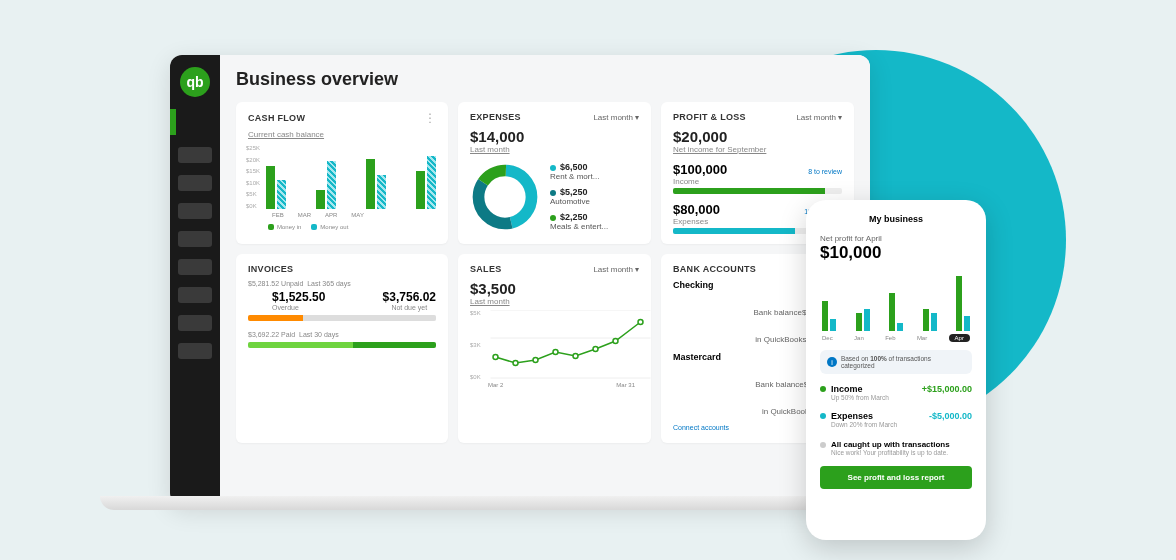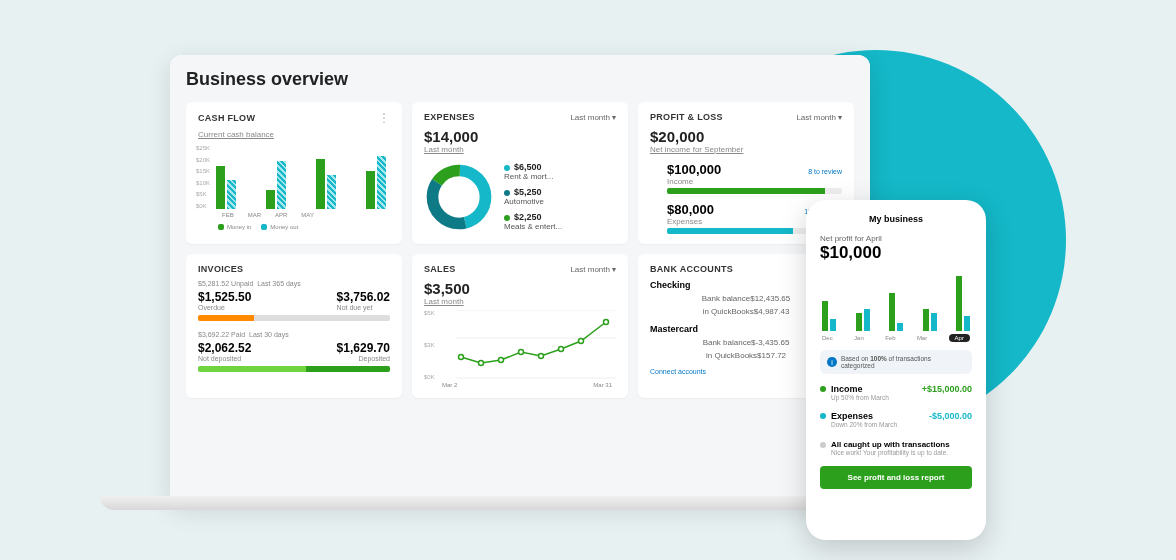--- a/index.html
+++ b/index.html
@@ -36,47 +36,47 @@
 
   
   .exp-body { display: flex; gap: 10px; margin-top: 8px; }
   .donut { width: 70px; height: 70px; }
   .exp-list { font-size: 8px; color: #555; display: flex; flex-direction: column; gap: 6px; }
   .exp-item { display: flex; flex-direction: column; }
   .exp-val { font-weight: 700; font-size: 9px; color: #222; }
   .exp-dot { width: 6px; height: 6px; border-radius: 50%; display: inline-block; margin-right: 4px; vertical-align: middle; }
 
   
-  .pl-row { margin-top: 8px; margin-left: 17px; }
+  .pl-row { margin-top: 8px; }
   .pl-label { font-size: 8px; color: #888; }
   .pl-bar-wrap { display: flex; align-items: center; gap: 6px; margin-top: 2px; }
   .pl-bar { flex: 1; height: 6px; background: #eee; border-radius: 2px; overflow: hidden; }
   .pl-fill { height: 100%; }
   .pl-link { font-size: 7px; color: #0077c5; white-space: nowrap; }
   .pl-amt { font-size: 13px; font-weight: 700; }
 
   
   .inv-sec { margin-bottom: 6px; }
   .inv-meta { font-size: 7px; color: #888; }
   .inv-row { display: flex; justify-content: space-between; margin-top: 3px; }
-  .inv-col { display: flex; flex-direction: column; }
+  .inv-col { display: flex; flex-direction: column; margin-left: 24px; }
   .inv-amt { font-size: 12px; font-weight: 700; }
   .inv-lbl { font-size: 7px; color: #888; }
   .prog { height: 6px; background: #eee; border-radius: 2px; margin-top: 4px; display: flex; overflow: hidden; }
 
   
   .sales-chart { height: 70px; position: relative; margin-top: 4px; }
   .sales-yaxis { position: absolute; left: 0; top: 0; height: 70px; display: flex; flex-direction: column; justify-content: space-between; font-size: 6px; color: #aaa; }
   .sales-xaxis { display: flex; justify-content: space-between; font-size: 6px; color: #888; margin-top: 2px; padding: 0 4px 0 18px; }
 
   
   .bank-acct { margin-bottom: 8px; }
   .bank-head { display: flex; justify-content: space-between; font-size: 9px; font-weight: 700; }
   .bank-link { font-size: 7px; color: #0077c5; }
-  .bank-kv { display: flex; justify-content: center; font-size: 8px; color: #666; margin-top: 4px; }
+  .bank-kv { display: flex; justify-content: flex-end; font-size: 8px; color: #666; margin-top: 18px; }
   .bank-foot { display: flex; justify-content: space-between; font-size: 8px; margin-top: 6px; }
 
   
   .phone { position: absolute; right: 190px; top: 200px; width: 180px; height: 340px; background: #fff; border-radius: 20px; box-shadow: 0 8px 28px rgba(0,0,0,0.18); padding: 14px 14px 10px; overflow: hidden; }
   .ph-title { font-size: 9px; font-weight: 700; text-align: center; }
   .ph-sub { font-size: 8px; color: #666; margin-top: 10px; }
   .ph-amt { font-size: 17px; font-weight: 700; }
   .ph-chart { display: flex; align-items: flex-end; justify-content: space-between; height: 60px; margin-top: 8px; padding: 0 2px; }
   .ph-group { display: flex; align-items: flex-end; gap: 2px; }
   .ph-bar-g { width: 6px; background: #2ca01c; }
@@ -95,20 +95,32 @@
   .ph-caught-s { font-size: 6.5px; color: #999; margin-left:11px; }
   .ph-btn { margin-top: 10px; background: #2ca01c; color: #fff; text-align: center; font-size: 8px; font-weight: 600; padding: 7px; border-radius: 4px; }
 </style>
 </head>
 <body>
 
 <div class="bg-circle"></div>
 
 <div class="laptop">
   <div class="app">
+    <div class="sidebar">
+      <div class="logo">qb</div>
+      <div class="nav-active"></div>
+      <div class="nav-item"></div>
+      <div class="nav-item"></div>
+      <div class="nav-item"></div>
+      <div class="nav-item"></div>
+      <div class="nav-item"></div>
+      <div class="nav-item"></div>
+      <div class="nav-item"></div>
+      <div class="nav-item"></div>
+    </div>
     <div class="main">
       <div class="page-title">Business overview</div>
       <div class="grid">
 
         <div class="card">
           <div class="card-head">
             <span class="card-title">CASH FLOW</span>
             <span class="kebab">⋮</span>
           </div>
           <div class="subtext">Current cash balance</div>
@@ -224,42 +236,32 @@
           <div class="card-head">
               <span class="card-title">INVOICES</span>
             </div>
           <div class="inv-sec">
             <div class="inv-meta"><span>$5,281.52 Unpaid</span>&nbsp;&nbsp;<span>Last 365 days</span></div>
             <div class="inv-row">
               <div class="inv-col">
                   <span class="inv-amt">$1,525.50</span>
                   <span class="inv-lbl">Overdue</span>
                 </div>
-              <div class="inv-col" style="text-align:left">
+              <div class="inv-col" style="text-align:center">
                   <span class="inv-amt">$3,756.02</span>
                   <span class="inv-lbl">Not due yet</span>
                 </div>
             </div>
             <div class="prog">
                 <div style="width:29%;background:#ff8a00"></div>
                 <div style="width:71%;background:#ddd"></div>
               </div>
           </div>
           <div class="inv-sec" style="margin-top:10px">
             <div class="inv-meta"><span>$3,692.22 Paid</span>&nbsp;&nbsp;<span>Last 30 days</span></div>
-            <div class="inv-row">
-              <div class="inv-col">
-                  <span class="inv-amt">$2,062.52</span>
-                  <span class="inv-lbl">Not deposited</span>
-                </div>
-              <div class="inv-col" style="text-align:right">
-                  <span class="inv-amt">$1,629.70</span>
-                  <span class="inv-lbl">Deposited</span>
-                </div>
-            </div>
             <div class="prog">
                 <div style="width:56%;background:#6fd43f"></div>
                 <div style="width:44%;background:#2ca01c"></div>
               </div>
           </div>
         </div>
 
         <div class="card">
           <div class="card-head">
             <span class="card-title">SALES</span>

